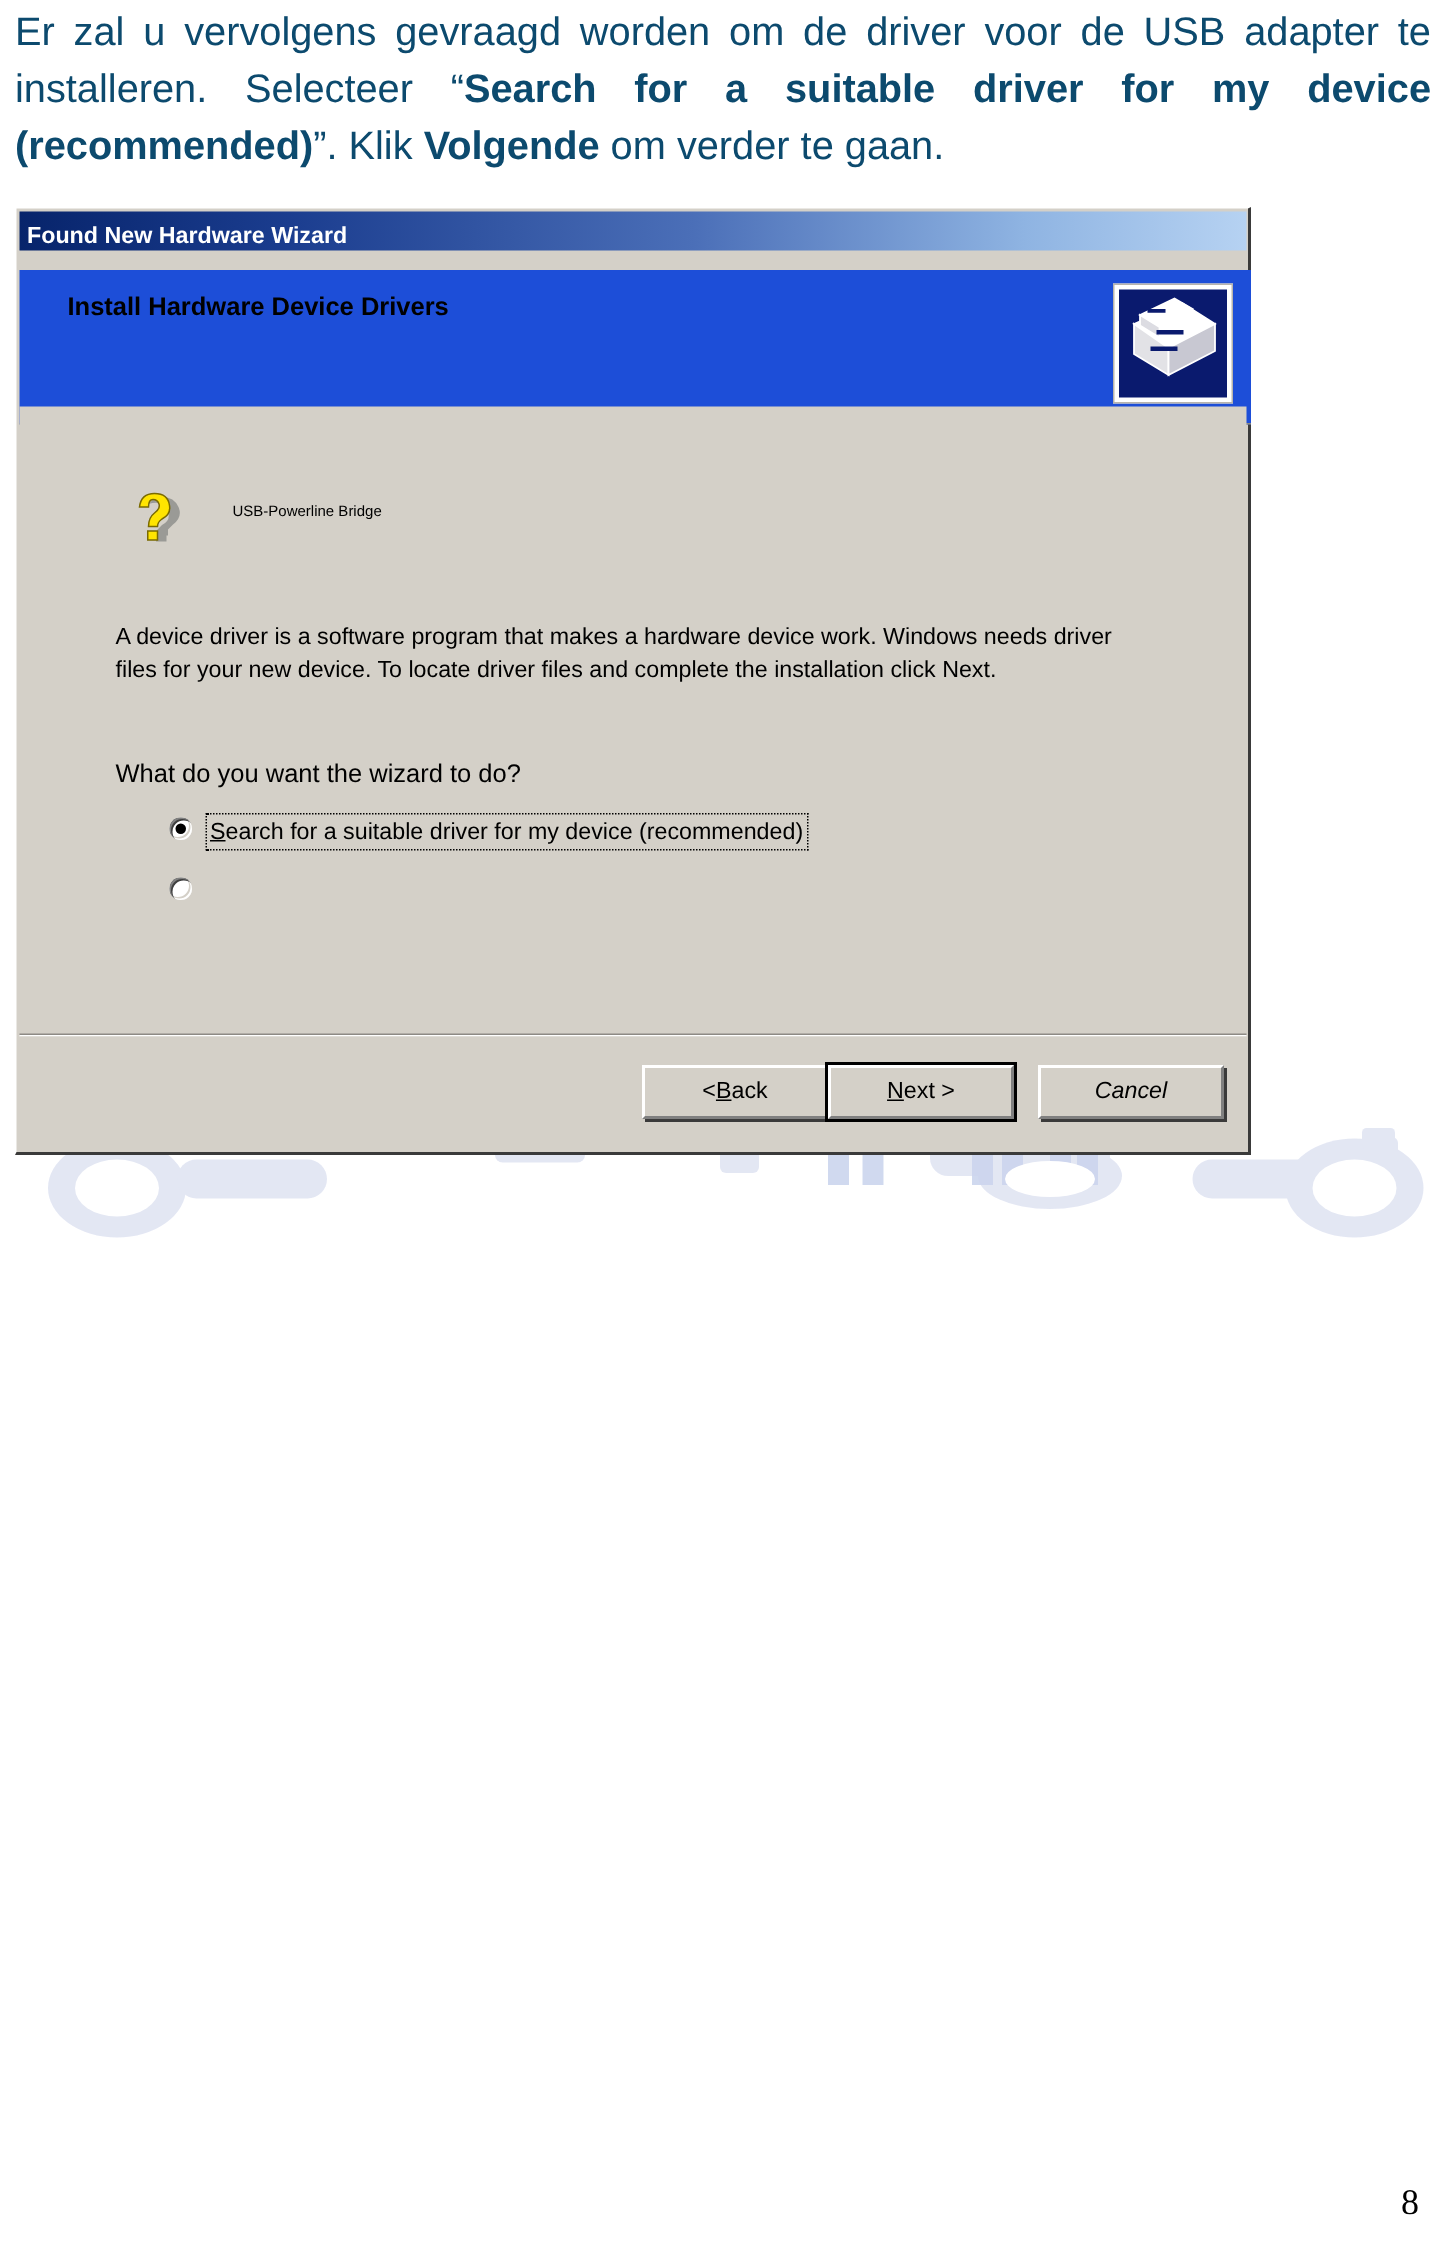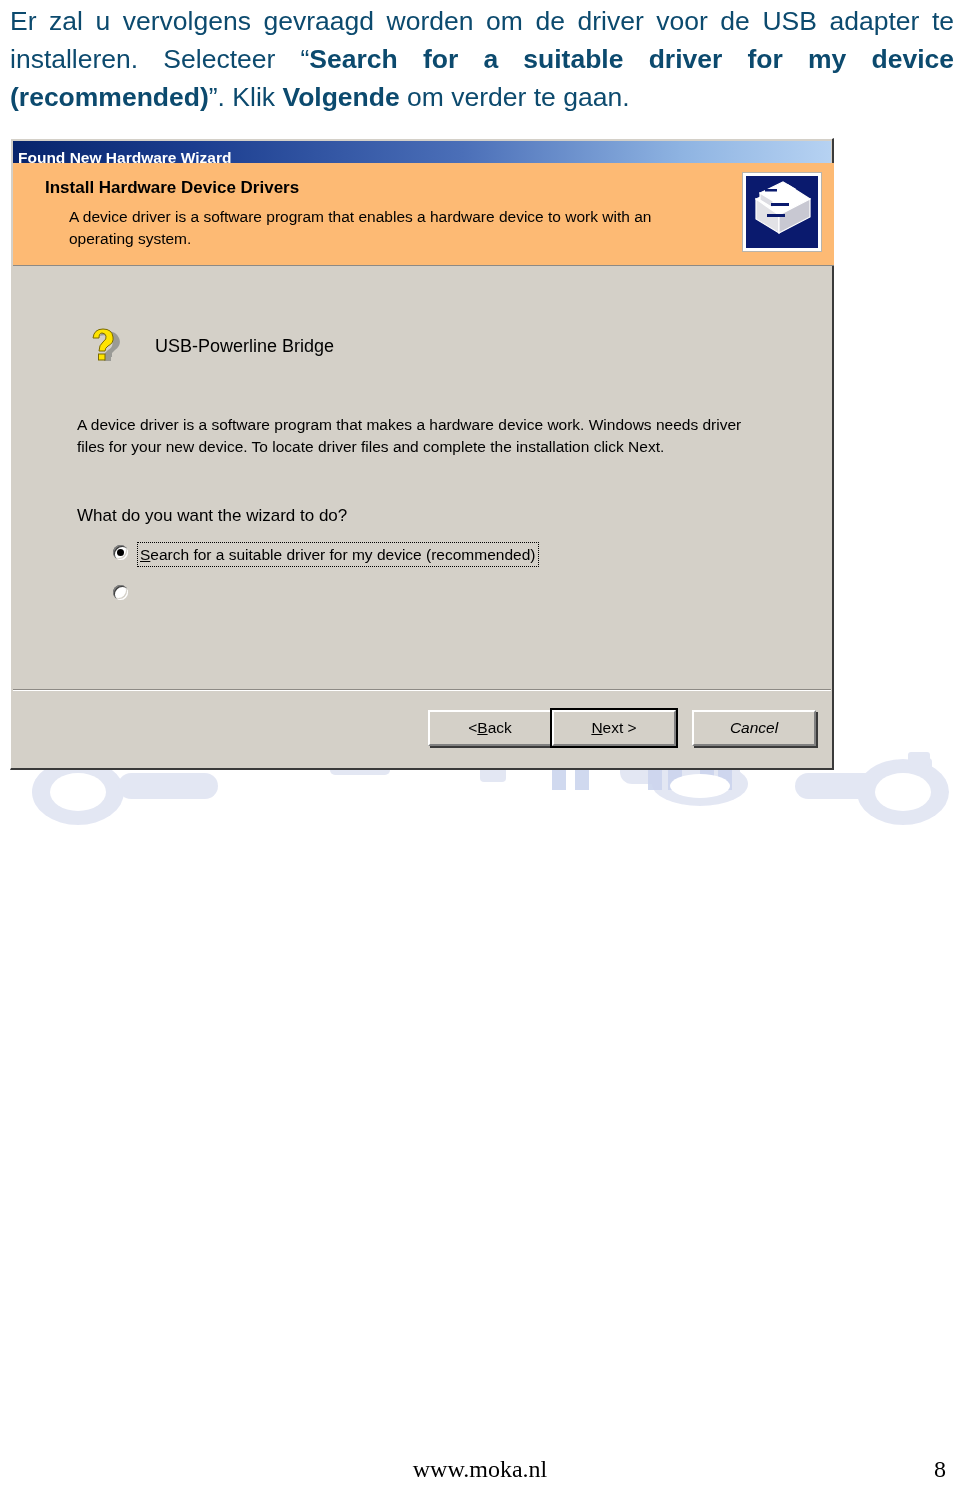--- a/index.html
+++ b/index.html
@@ -73,24 +73,24 @@
     font-size: 15.5px;
     font-weight: bold;
     padding-left: 5px;
     letter-spacing: 0px;
     white-space: nowrap;
   }
 
   #wizard-header {
     position: absolute;
     left: 2px;
-    top: 24px;
+    top: 41px;
     width: 821px;
     height: 103px;
-    background: #fdba74;
+    background: #1d4ed8;
     border-bottom: 1px solid #8d8a85;
     box-sizing: border-box;
   }
   #wizard-header-title {
     position: absolute;
     left: 32px;
     top: 15px;
     font-size: 17px;
     font-weight: bold;
     white-space: nowrap;
@@ -134,21 +134,21 @@
     position: absolute;
     left: 72px;
     top: 55px;
     width: 36px;
     height: 36px;
   }
   #device-name {
     position: absolute;
     left: 142px;
     top: 65px;
-    font-size: 18px;
+    font-size: 10px;
     white-space: nowrap;
   }
   #wizard-paragraph {
     position: absolute;
     left: 64px;
     top: 143px;
     width: 690px;
     font-size: 15.5px;
     line-height: 22px;
   }
@@ -317,21 +317,20 @@
 </div>
 
 <div id="wizard-window">
 
   <div id="titlebar">
     <span id="titlebar-text">Found New Hardware Wizard</span>
   </div>
 
   <div id="wizard-header">
     <div id="wizard-header-title">Install Hardware Device Drivers</div>
-    <div id="wizard-header-desc">A device driver is a software program that enables a hardware device to work with an operating system.</div>
     <div id="wizard-header-icon">
       <svg width="78" height="78" viewBox="0 0 78 78" xmlns="http://www.w3.org/2000/svg" aria-hidden="true">
         <rect x="3" y="3" width="72" height="72" fill="#0a1a6e"></rect>
         <g stroke="#ffffff" stroke-width="1.2" fill="#f2f2f2">
           <polygon points="13,26 45,12 67,26 36,42" fill="#ffffff"></polygon>
           <polygon points="13,26 36,42 36,60 13,46" fill="#e2e2e6"></polygon>
           <polygon points="36,42 67,26 67,44 36,60" fill="#c8c8d2"></polygon>
           <polygon points="17,20 40,9 52,16 30,28" fill="#ffffff"></polygon>
           <polygon points="17,20 30,28 30,35 17,27" fill="#dcdce2"></polygon>
         </g>
@@ -389,15 +388,14 @@
         <span>ext &gt;</span>
       </button>
     <button class="wiz-btn" id="btn-cancel">
         <span>Cancel</span>
       </button>
   </div>
 
 </div>
 
 <div id="page-footer">
-  <div id="footer-url">www.moka.nl</div>
   <div id="footer-pageno">8</div>
 </div>
 
 </body></html>

